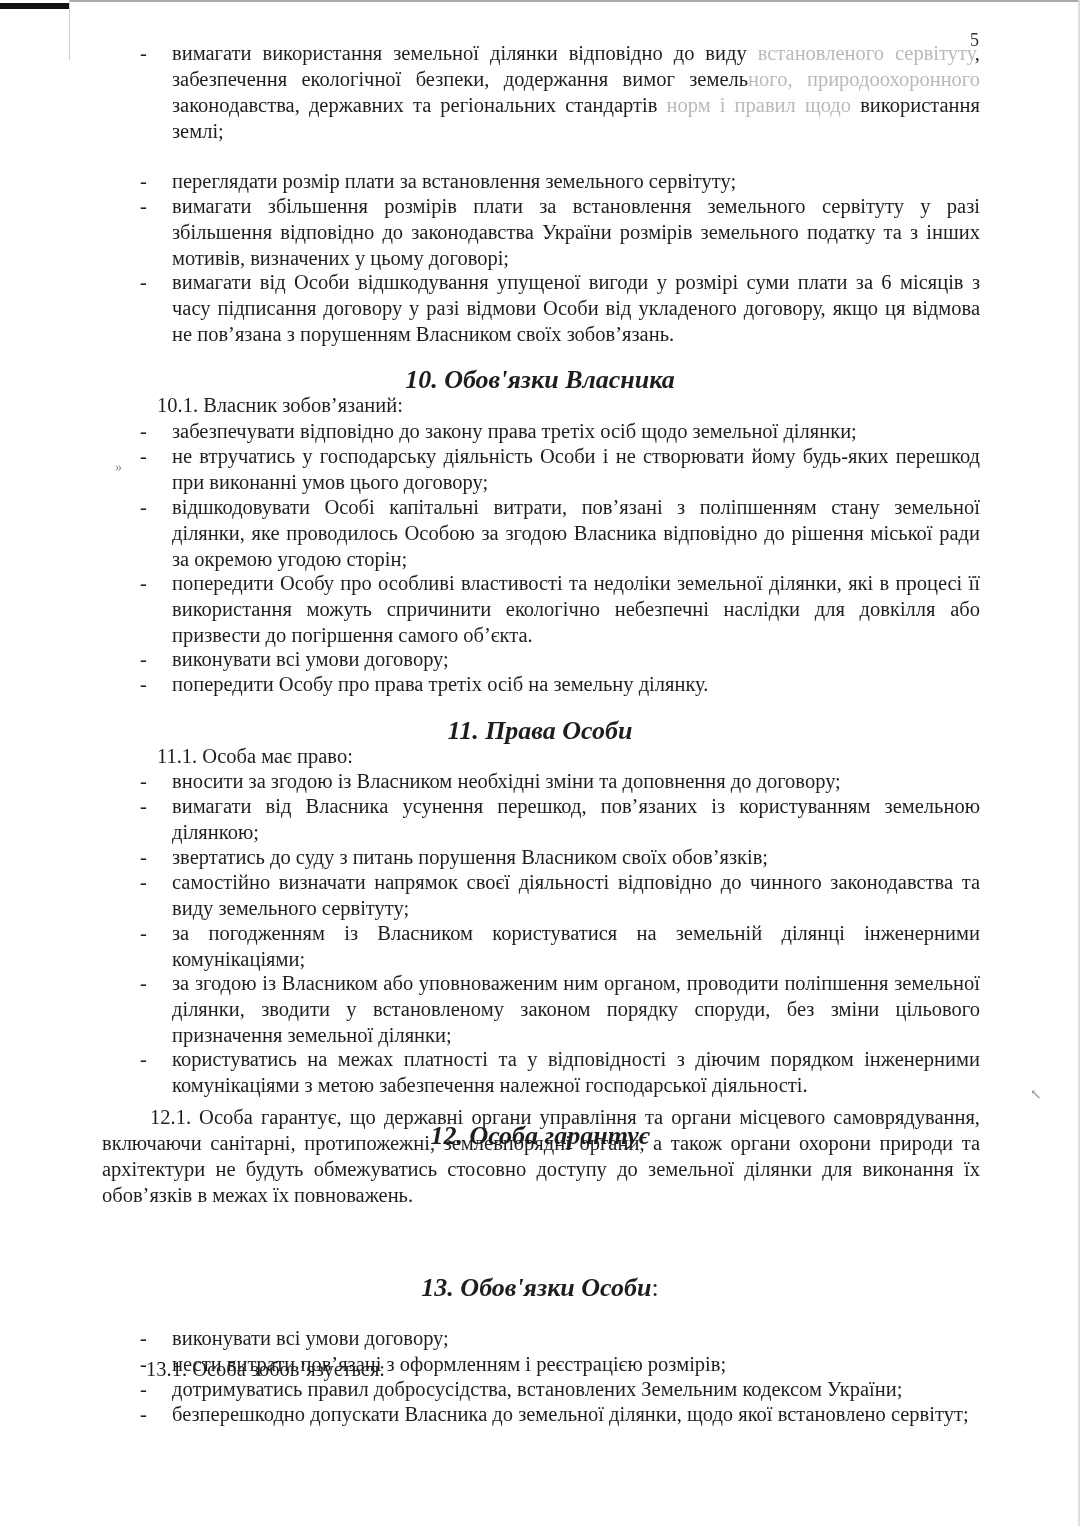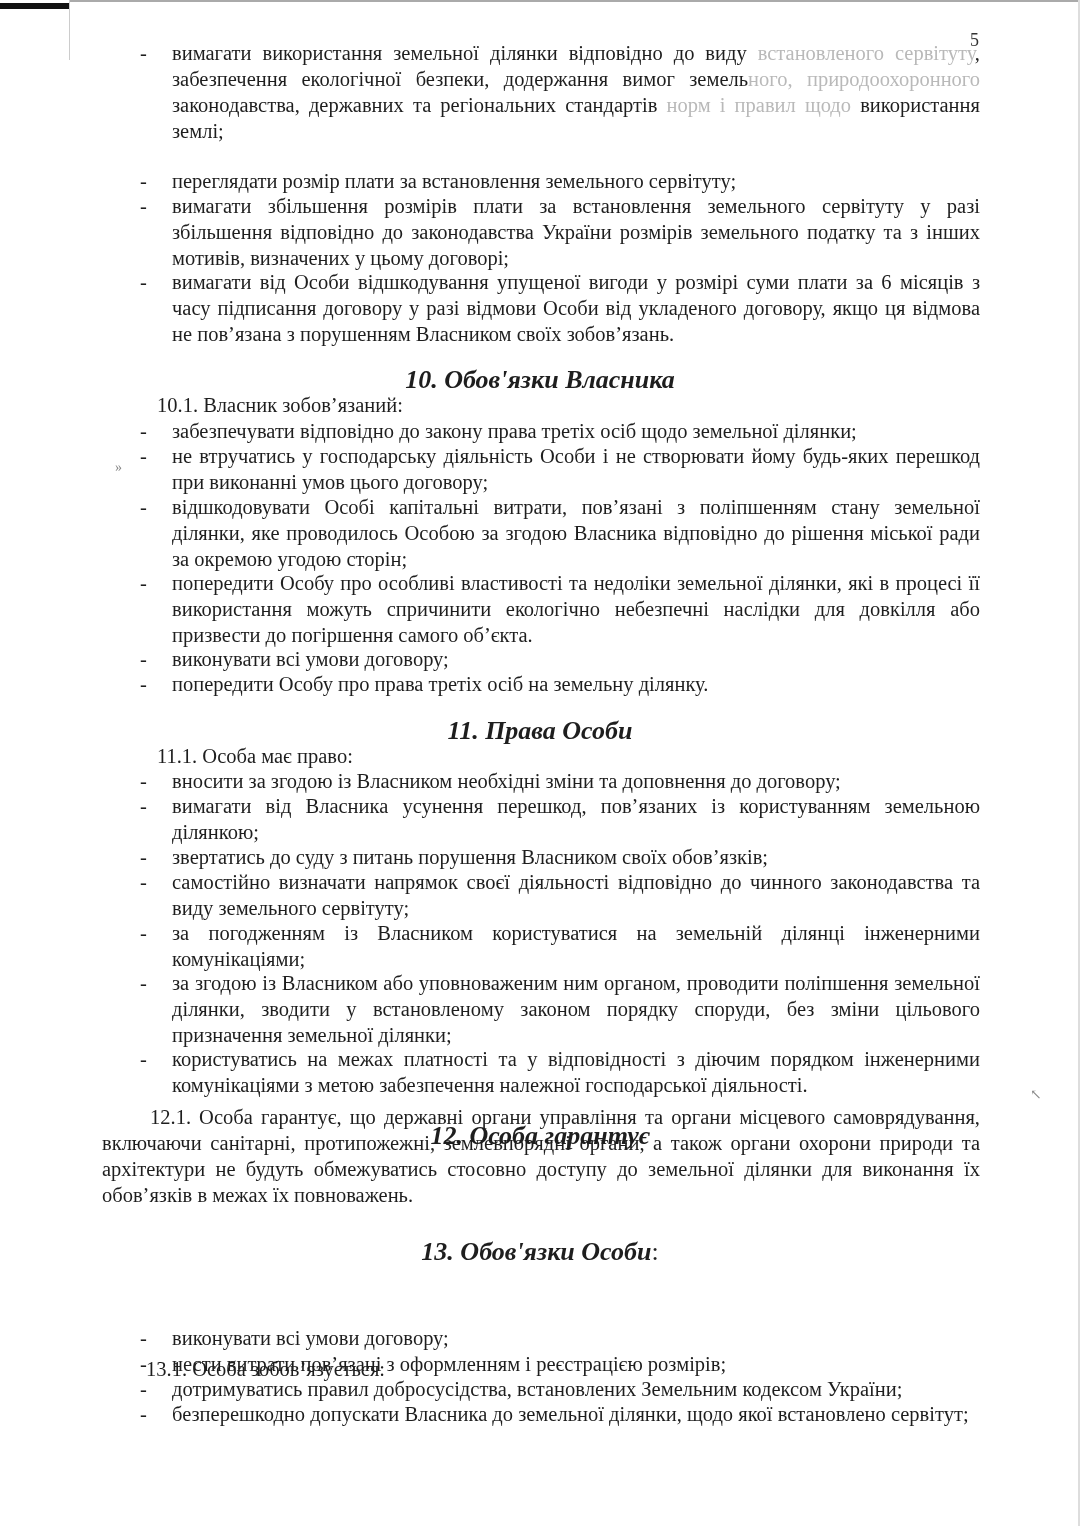--- a/index.html
+++ b/index.html
@@ -105,21 +105,21 @@
     <span class="txt">за згодою із Власником або уповноваженим ним органом, проводити поліпшення земельної ділянки, зводити у встановленому законом порядку споруди, без зміни цільового призначення земельної ділянки;</span>
   </div>
   <div class="item" style="top:1046px">
     <span class="dash">-</span>
     <span class="txt">користуватись на межах платності та у відповідності з діючим порядком інженерними комунікаціями з метою забезпечення належної господарської діяльності.</span>
   </div>
 
   <div class="heading" style="top:1123px">12. Особа гарантує</div>
   <div class="para" style="top:1104px">12.1. Особа гарантує, що державні органи управління та органи місцевого самоврядування, включаючи санітарні, протипожежні, землевпорядні органи, а також органи охорони природи та архітектури не будуть обмежуватись стосовно доступу до земельної ділянки для виконання їх обов’язків в межах їх повноважень.</div>
 
-  <div class="heading" style="top:1239px"><span>13. Обов'язки Особи</span><span style="font-style:normal;font-weight:normal">:</span></div>
+  <div class="heading" style="top:1275px"><span>13. Обов'язки Особи</span><span style="font-style:normal;font-weight:normal">:</span></div>
   <div class="intro" style="top:1356px;left:146px">13.1. Особа зобов’язується:</div>
   <div class="item" style="top:1325px">
     <span class="dash">-</span>
     <span class="txt">виконувати всі умови договору;</span>
   </div>
   <div class="item" style="top:1351px">
     <span class="dash">-</span>
     <span class="txt">нести витрати пов’язані з оформленням і реєстрацією розмірів;</span>
   </div>
   <div class="item" style="top:1376px">

